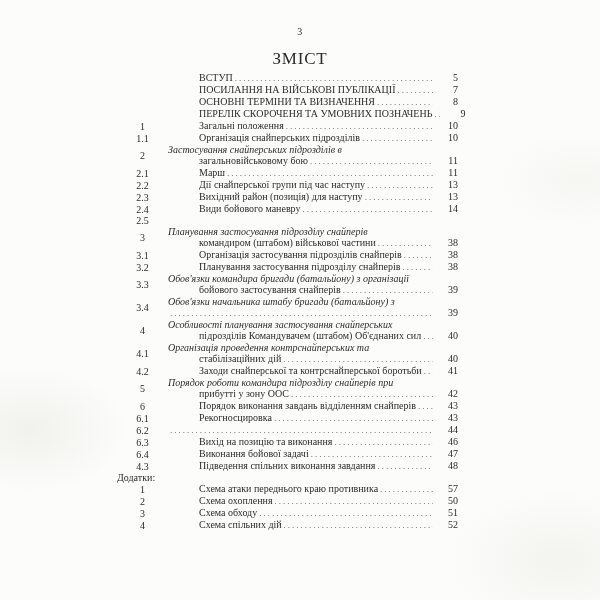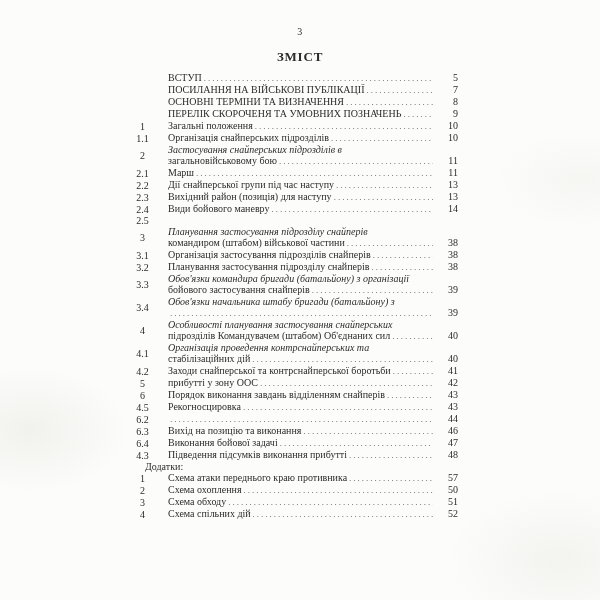--- a/index.html
+++ b/index.html
@@ -26,62 +26,62 @@
     position: absolute;
     top: 26px; left: 0; right: 0;
     text-align: center;
     font-size: 10px;
     letter-spacing: 0.5px;
   }
   .doc-title {
     position: absolute;
     top: 49px; left: 0; right: 0;
     text-align: center;
-    font-weight: bold;
-    font-size: 13px;
+    font-weight: normal;
+    font-size: 17px;
     letter-spacing: 0.8px;
   }
   .toc {
     position: absolute;
     top: 72px;
     left: 117px;
     right: 142px;
     font-size: 10px;
     line-height: 11px;
   }
   .row { display: flex; align-items: center; }
   .num {
     flex: none;
     width: 51px;
     text-align: center;
     align-self: center;
   }
   .body { flex: 1; min-width: 0; }
   .wrapline { white-space: nowrap; overflow: hidden; font-style: italic; }
   .tail { display: flex; align-items: baseline; }
-  .txt { white-space: nowrap; }
+  .txt { white-space: nowrap; margin-left: 31px; }
   .leader {
     flex: 1;
     overflow: hidden;
     white-space: nowrap;
     min-width: 6px;
     margin: 0 3px 0 2px;
     color: #4a4a4a;
   }
   .leader::after {
     content: "..........................................................................................................................";
     letter-spacing: 2px;
     font-size: 9px;
   }
   .pg {
     flex: none;
     width: 22px;
     text-align: right;
   }
-  .applabel { white-space: nowrap; margin-left: 28px; }
+  .applabel { white-space: nowrap; }
 </style>
 </head>
 <body>
 
 <div class="sheet">
   <div class="pagenum-top">3</div>
   <div class="doc-title">ЗМІСТ</div>
   <div class="toc" id="toc-list">
   <div class="row">
     <span class="num"></span>
@@ -291,41 +291,41 @@
         <span class="txt">Заходи снайперської та контрснайперської боротьби</span>
         <span class="leader"></span>
         <span class="pg">41</span>
       </span>
     </span>
   </div>
 
   <div class="row">
     <span class="num">5</span>
     <span class="body">
-      <span class="tail">
+      <span class="wrapline">Порядок роботи командира підрозділу снайперів при</span><span class="tail">
         <span class="txt">прибутті у зону ООС</span>
         <span class="leader"></span>
         <span class="pg">42</span>
       </span>
     </span>
   </div>
 
   <div class="row">
     <span class="num">6</span>
     <span class="body">
       <span class="tail">
         <span class="txt">Порядок виконання завдань відділенням снайперів</span>
         <span class="leader"></span>
         <span class="pg">43</span>
       </span>
     </span>
   </div>
 
   <div class="row">
-    <span class="num">4.5</span>
+    <span class="num">6.1</span>
     <span class="body">
       <span class="tail">
         <span class="txt">Рекогносцировка</span>
         <span class="leader"></span>
         <span class="pg">43</span>
       </span>
     </span>
   </div>
 
   <div class="row">
@@ -357,21 +357,21 @@
         <span class="leader"></span>
         <span class="pg">47</span>
       </span>
     </span>
   </div>
 
   <div class="row">
     <span class="num">4.3</span>
     <span class="body">
       <span class="tail">
-        <span class="txt">Підведення підсумків виконання прибутті</span>
+        <span class="txt">Підведення спільних виконання завдання</span>
         <span class="leader"></span>
         <span class="pg">48</span>
       </span>
     </span>
   </div>
 
   <div class="row">
     <span class="applabel">Додатки:</span>
   </div>
 

